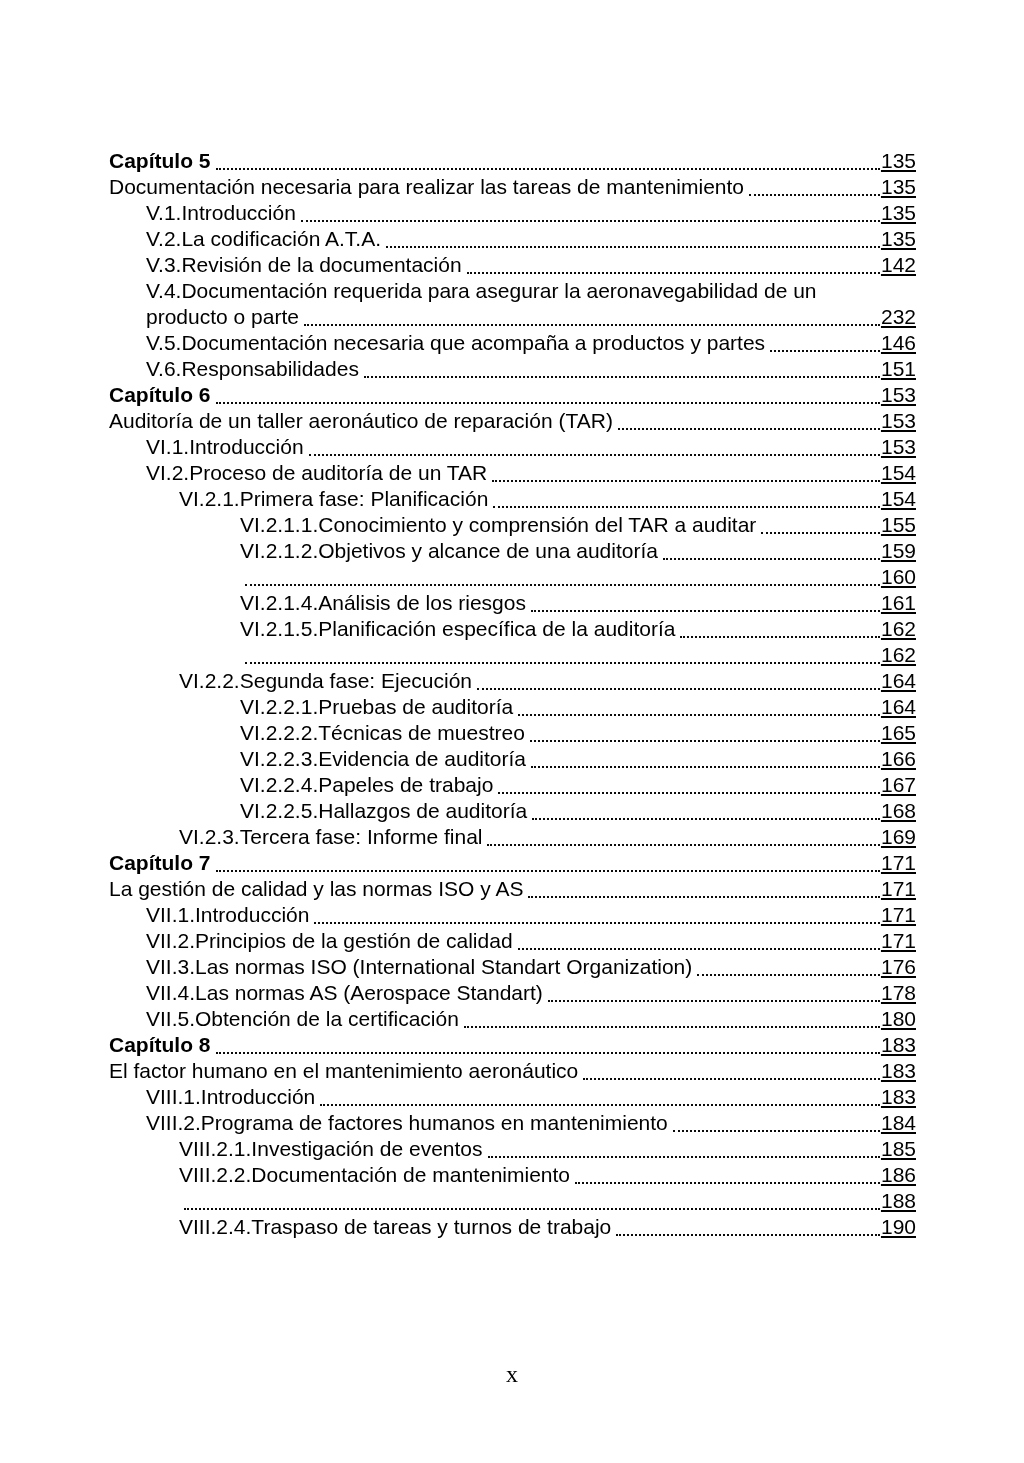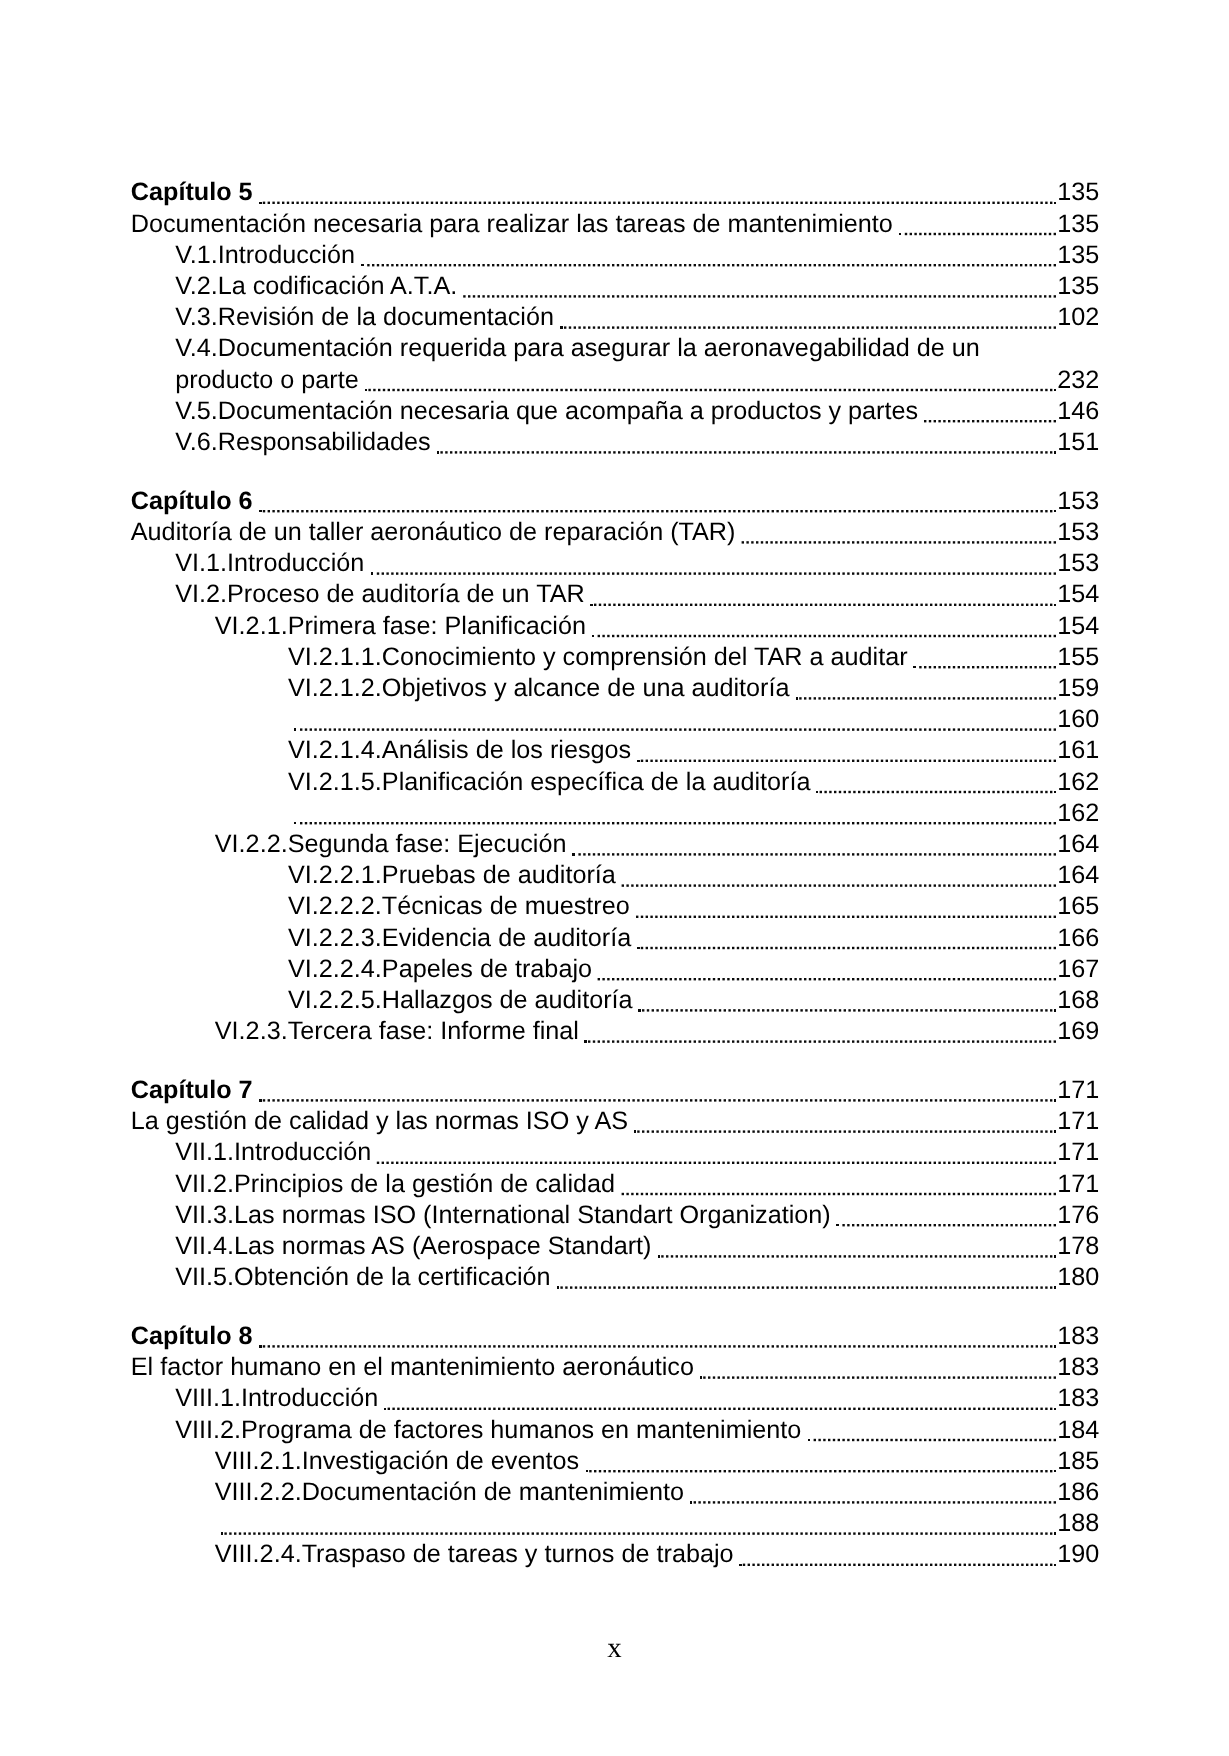--- a/index.html
+++ b/index.html
@@ -17,21 +17,21 @@
     font-size: 21px;
     line-height: 26px;
     color: #000000;
   }
   .toc {
     position: absolute;
     left: 109px;
     top: 148px;
     width: 807px;
   }
-  .toc-section { margin-top: 23px; }
+  .toc-section { }
   .toc-section:first-child { margin-top: 0; }
 
   .toc-row {
     display: flex;
     align-items: flex-start;
     height: 26px;
     white-space: nowrap;
   }
   .toc-row.chapter .toc-text { font-weight: bold; }
 
@@ -45,20 +45,21 @@
     flex: 1 1 auto;
     min-width: 8px;
     align-self: flex-end;
     height: 0;
     border-bottom: 2px dotted #0a0a0a;
     margin: 0 1px 4px 5px;
   }
   .toc-page {
     flex: 0 0 auto;
     text-align: left;
+    text-decoration: underline;
   }
   .footer {
     position: absolute;
     left: 0;
     right: 0;
     top: 1360px;
     text-align: center;
     font-family: "Liberation Serif", serif;
     font-size: 24px;
     line-height: 28px;
@@ -87,21 +88,21 @@
           <span class="toc-page">135</span>
         </div>
         <div class="toc-row lvl1">
           <span class="toc-text">V.2.La codificación A.T.A.</span>
           <span class="toc-leader"></span>
           <span class="toc-page">135</span>
         </div>
         <div class="toc-row lvl1">
           <span class="toc-text">V.3.Revisión de la documentación</span>
           <span class="toc-leader"></span>
-          <span class="toc-page">102</span>
+          <span class="toc-page">142</span>
         </div>
         <div class="toc-row lvl1">
           <span class="toc-text">V.4.Documentación requerida para asegurar la aeronavegabilidad de un</span>
         </div>
         <div class="toc-row lvl1">
           <span class="toc-text">producto o parte</span>
           <span class="toc-leader"></span>
           <span class="toc-page">232</span>
         </div>
         <div class="toc-row lvl1">

